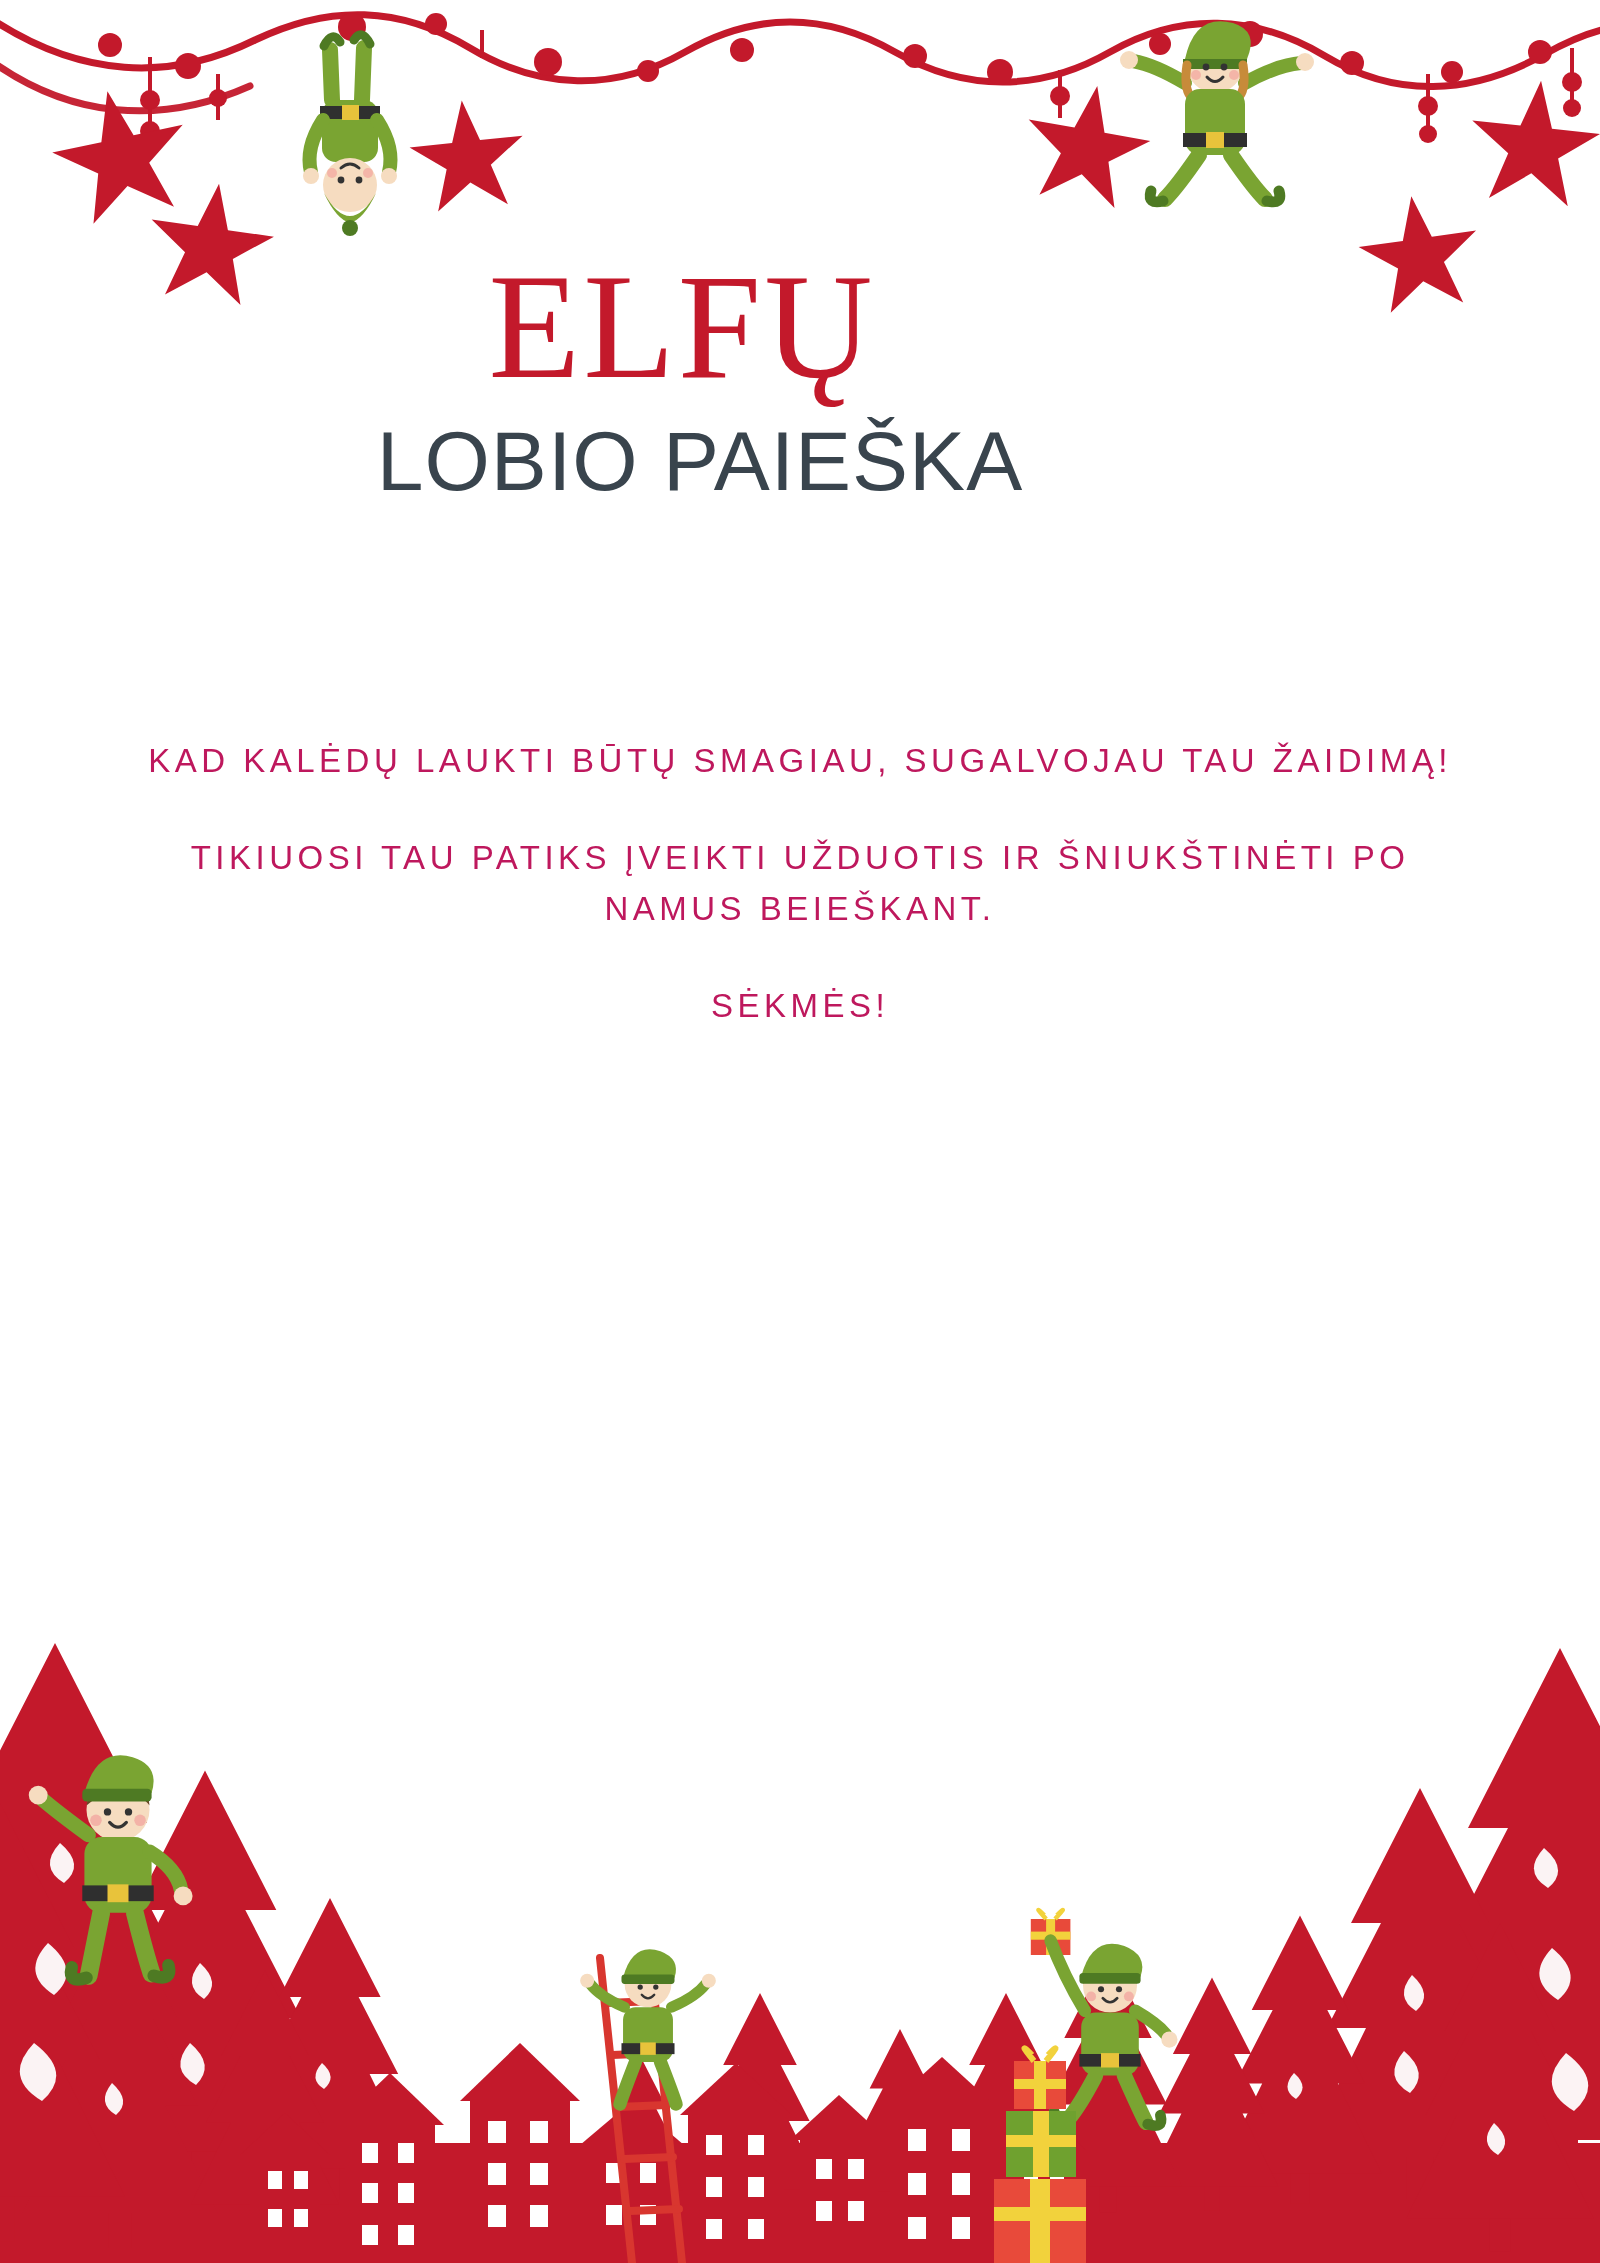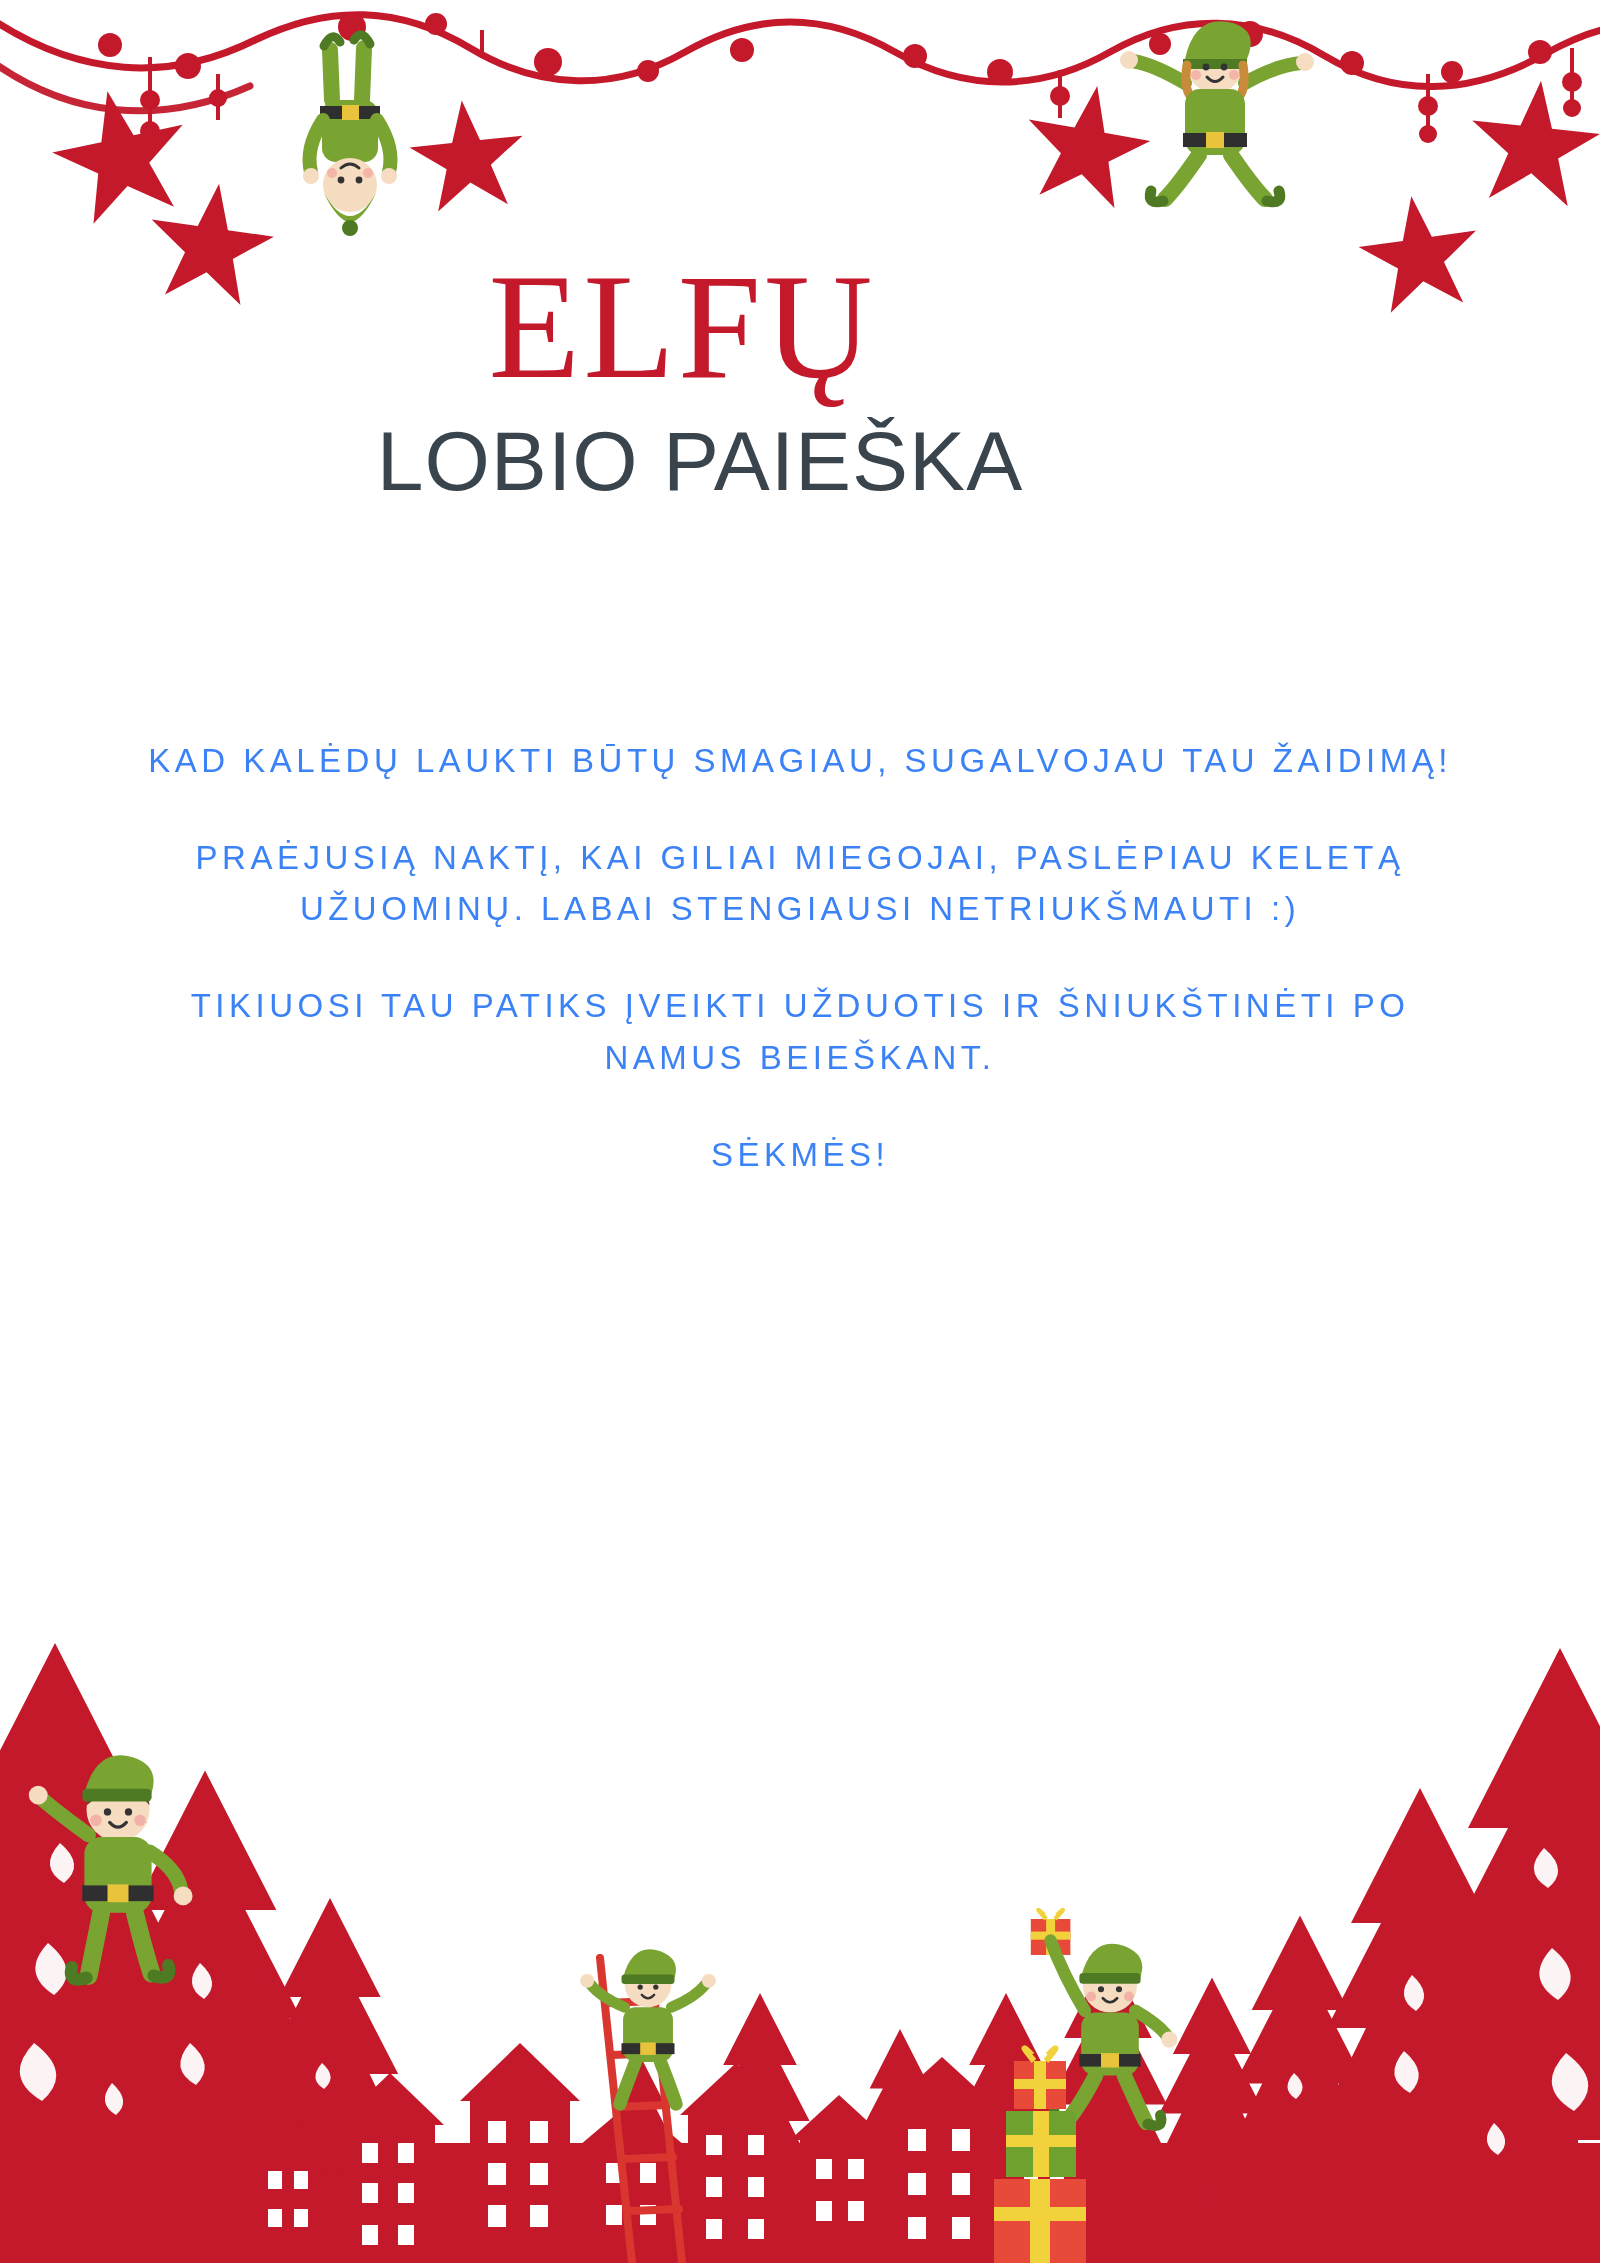--- a/index.html
+++ b/index.html
@@ -59,21 +59,21 @@
     top: 735px;
     left: 140px;
     width: 1320px;
     text-align: center;
   }
   .para {
     font-family: "Liberation Sans", sans-serif;
     font-size: 33px;
     letter-spacing: 4.5px;
     line-height: 1.55;
-    color: #3b82f6;
+    color: #be185d;
     margin: 0 0 46px 0;
     text-transform: uppercase;
   }
   .para:last-child {
     margin-bottom: 0;
   }
   .para.closing {
     margin-top: 36px;
   }
 
@@ -221,21 +221,20 @@
   </svg>
 </div>
 
 <div class="title-block">
   <h1 class="title-main">ELFŲ</h1>
   <h2 class="title-sub">LOBIO PAIEŠKA</h2>
 </div>
 
 <div class="body-block">
   <p class="para">Kad Kalėdų laukti būtų smagiau, sugalvojau tau žaidimą!</p>
-  <p class="para">Praėjusią naktį, kai giliai miegojai, paslėpiau keletą užuominų. Labai stengiausi netriukšmauti :)</p>
   <p class="para">Tikiuosi tau patiks įveikti užduotis ir šniukštinėti po namus beieškant.</p>
   <p class="para closing">Sėkmės!</p>
 </div>
 
 <div class="bottom-deco">
   <svg width="1600" height="620" viewBox="0 0 1600 620" xmlns="http://www.w3.org/2000/svg">
     <defs>
       <g id="tree">
         <path d="M0,-150 L46,-60 L26,-60 L62,10 L36,10 L78,96 L-78,96 L-36,10 L-62,10 L-26,-60 L-46,-60 Z"></path>
         <rect x="-9" y="96" width="18" height="28"></rect>

